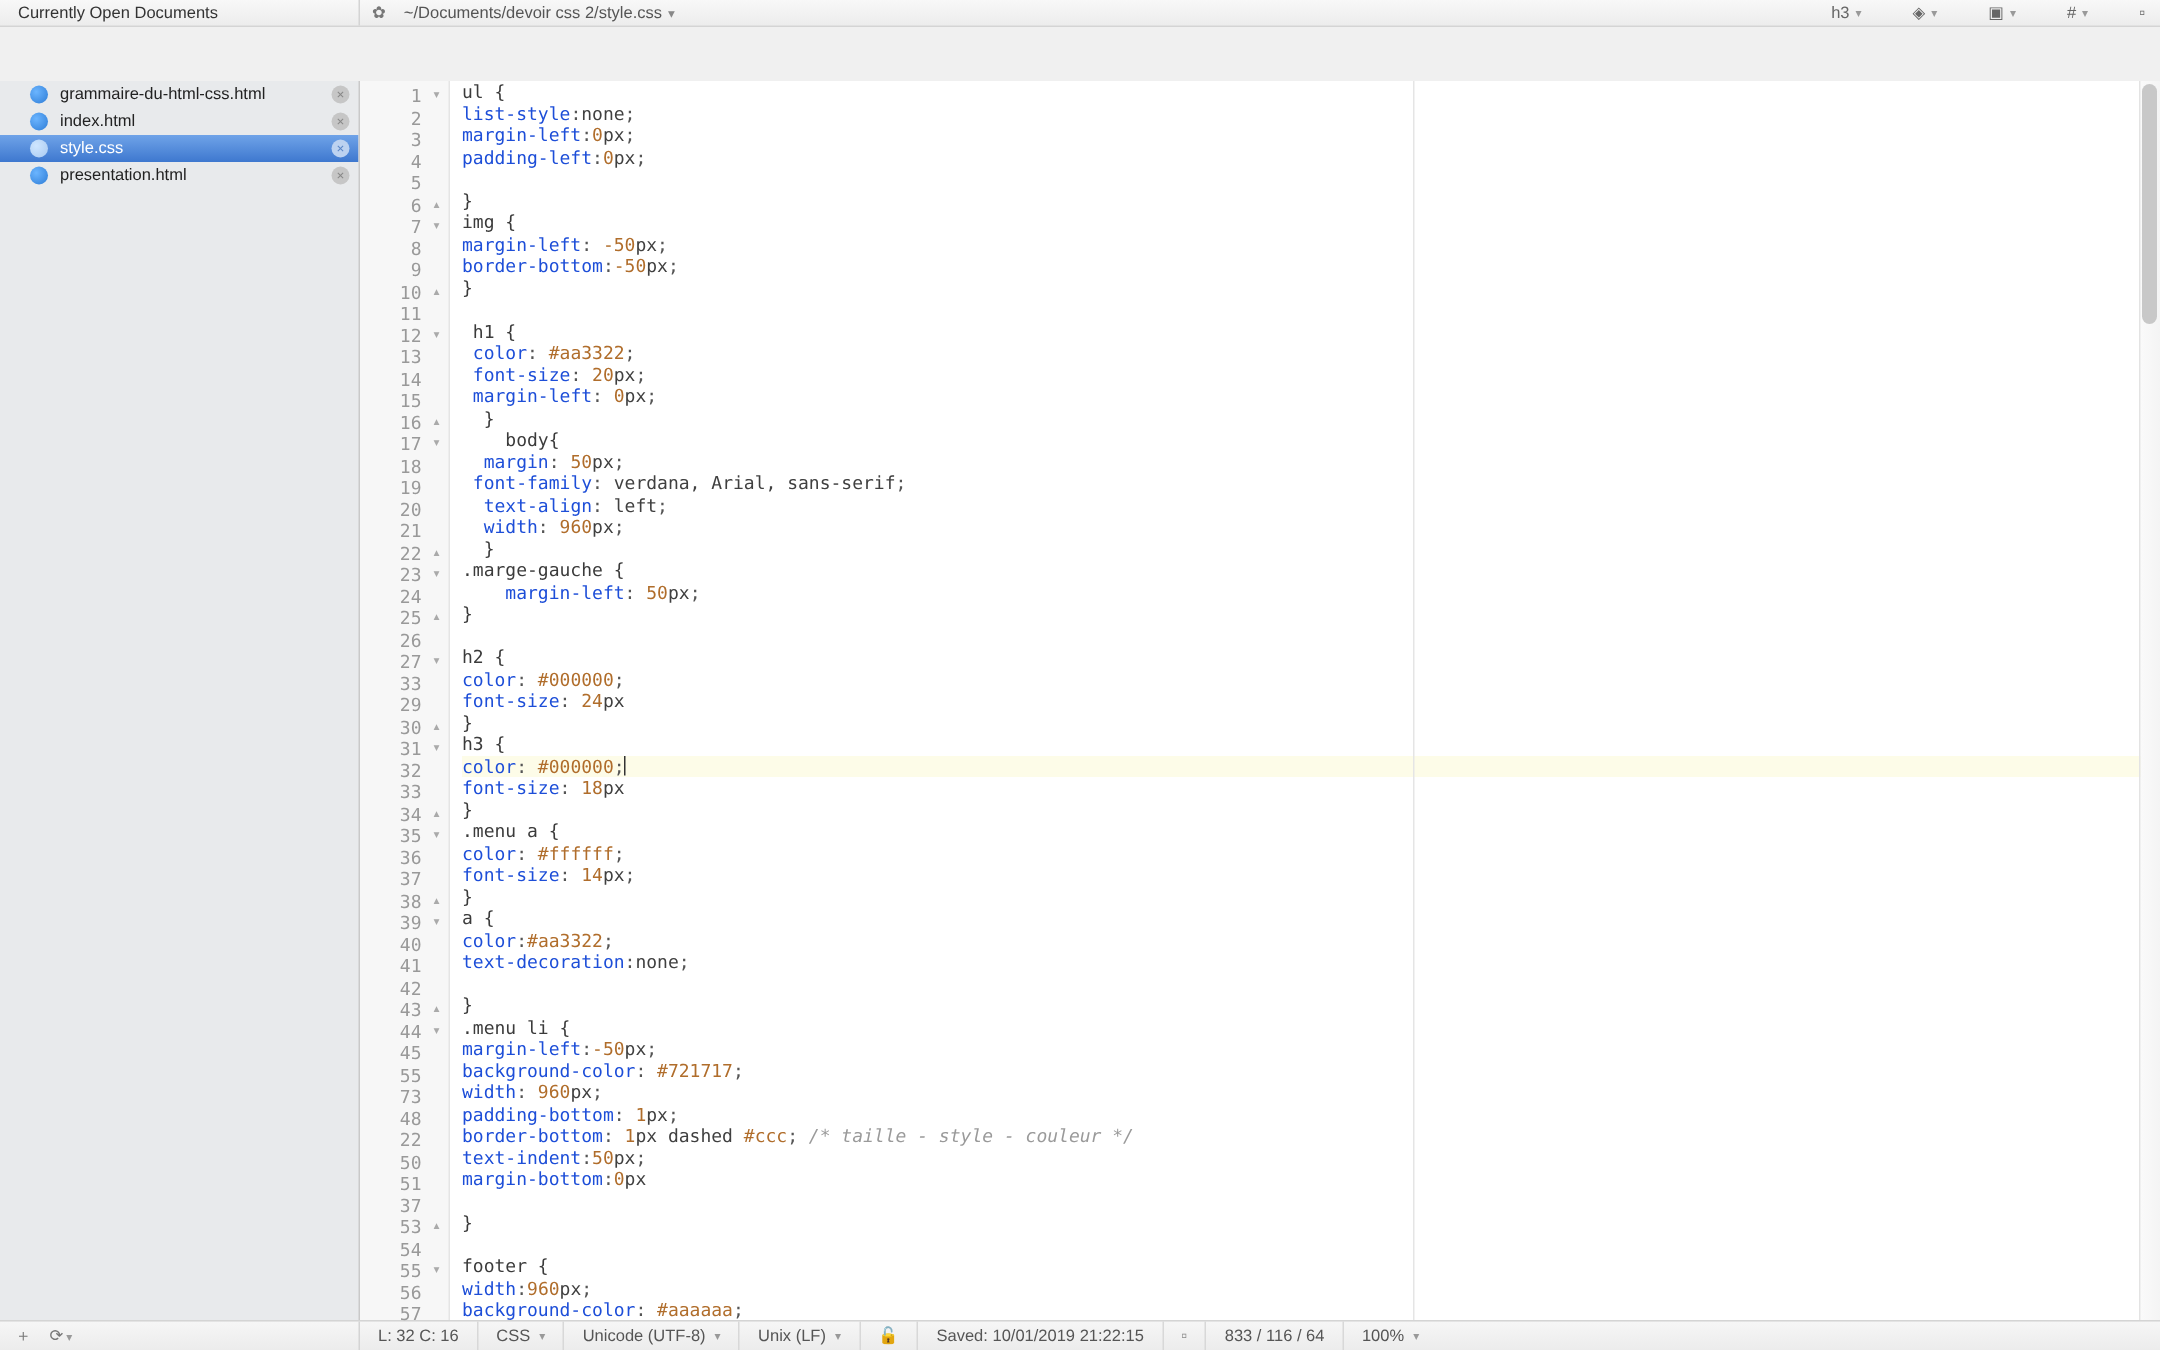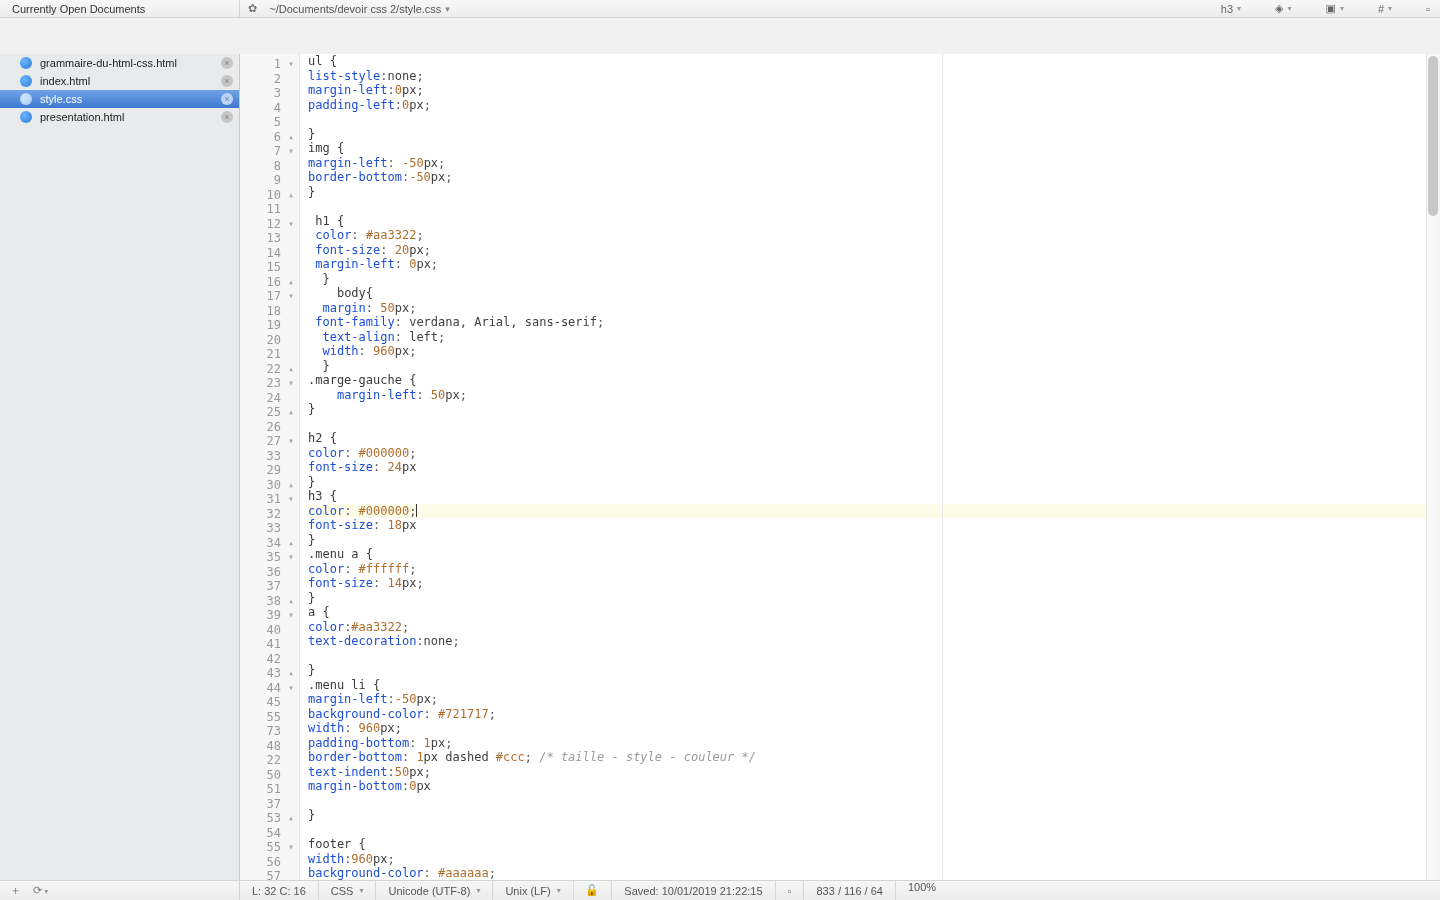--- a/index.html
+++ b/index.html
@@ -189,21 +189,21 @@
   display:flex;
   align-items:center;
   height:100%;
 }
 .status-seg {
   padding: 0 12px;
   border-right: 1px solid #d8d8d8;
   height:100%;
   display:flex; align-items:center; gap:4px;
 }
-.status-seg.noborder { border-right:none;flex-direction:column; }
+.status-seg.noborder { border-right:none; }
 .sm-arrow { font-size:8px; color:#999; margin-left:2px;}
 .lock-ico, .page-ico { color:#888; }
 </style>
 </head>
 <body>
 
 <div class="top-bar">
   <div class="top-bar-left">
     <span>Currently Open Documents</span>
   </div>

